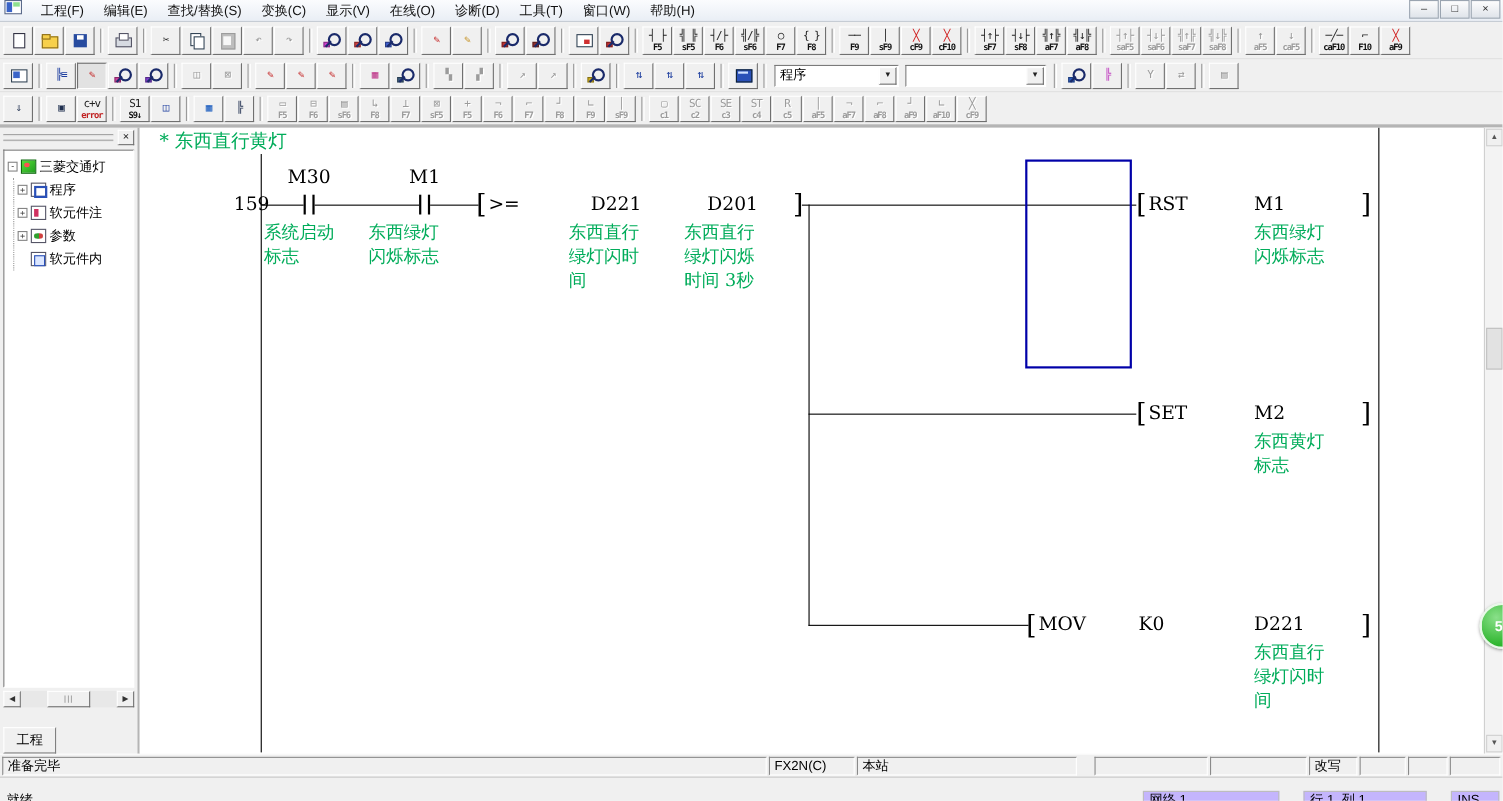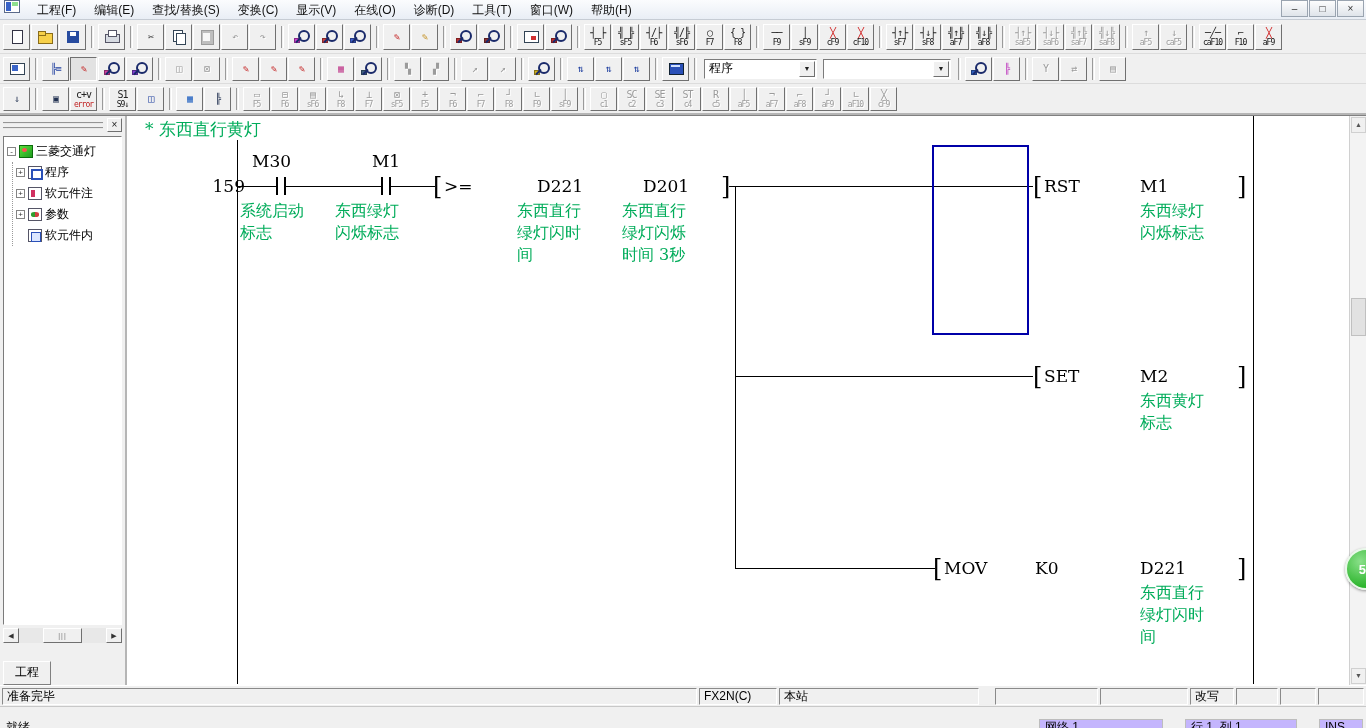--- a/index.html
+++ b/index.html
@@ -16,21 +16,21 @@
   .wbtns { display:flex; margin-right:2px; }
   .wbtn { width:27px; height:17px; border:1px solid #9aa4b0; background:linear-gradient(#fdfdfd,#dfe4ea); display:flex; align-items:center; justify-content:center; font-size:10px; color:#333; margin-left:1px; }
 
   
   .toolbar { display:flex; align-items:center; background:#f0f0f0; padding:2px 0 2px 3px; border-bottom:1px solid #dcdcdc; }
   #tb1 { height:34px; } #tb2 { height:30px; } #tb3 { height:31px; border-bottom:2px solid #b5b5b5; }
   .tbtn { width:27px; height:26px; margin-right:1px; background:#f0f0f0; border:1px solid; border-color:#ffffff #707070 #707070 #ffffff; display:flex; flex-direction:column; align-items:center; justify-content:center; overflow:hidden; flex:0 0 auto; }
   #tb2 .tbtn, #tb3 .tbtn { height:24px; }
   .tbtn.pressed { border-color:#707070 #ffffff #ffffff #707070; background:#e2e2e2; }
   .sym { font-family:"DejaVu Sans Mono","DejaVu Sans",monospace; font-size:10px; line-height:11px; white-space:nowrap; letter-spacing:-1px; color:#222; }
-  .sub { font-family:"DejaVu Sans Mono",monospace; font-size:8px; line-height:9px; color:#111; letter-spacing:-1px; }
+  .sub { font-family:"DejaVu Sans Mono",monospace; font-size:8px; line-height:9px; color:#111; letter-spacing:-1px;font-weight:bold; }
   .sub.err { color:#c02020; }
   .tbtn.disabled .sym, .tbtn.disabled .sub { color:#9b9b9b !important; text-shadow:1px 1px 0 #ffffff; }
   .tbtn.disabled .ic { filter:grayscale(1); opacity:.5; }
   .tsep { width:3px; height:22px; margin:0 4px; border-left:1px solid #9a9a9a; border-right:1px solid #ffffff; flex:0 0 auto; }
   .tdrop { height:20px; background:#fff; border:1px solid; border-color:#7b7b7b #ffffff #ffffff #7b7b7b; display:flex; align-items:center; margin:0 3px; flex:0 0 auto; }
   .tdrop-val { flex:1; padding:0 4px; font-size:12px; color:#000; white-space:nowrap; overflow:hidden; }
   .tdrop-btn { width:16px; height:16px; margin-right:1px; background:#f0f0f0; border:1px solid; border-color:#fff #707070 #707070 #fff; font-size:7px; display:flex; align-items:center; justify-content:center; color:#222; }
 
   
   .ic { position:relative; width:15px; height:15px; flex:0 0 auto; }
@@ -602,21 +602,21 @@
       <div class="hline" style="left:159px;top:70px;width:95px"></div>
       <div class="hline" style="left:264px;top:70px;width:44px"></div>
       <div class="hline" style="left:602px;top:70px;width:304px"></div>
 
       <div class="vline" style="left:608px;top:70px;height:383px"></div>
       <div class="hline" style="left:608px;top:260px;width:298px"></div>
       <div class="hline" style="left:608px;top:452px;width:200px"></div>
 
       <div class="cbar" style="left:149px"></div>
       <div class="cbar" style="left:157px"></div>
-      <div class="ltext" style="left:125px;top:36px;width:58px;">M30</div>
+      <div class="ltext" style="left:125px;top:36px;width:58px;text-align:center">M30</div>
       <div class="lcomment" style="left:113px;top:84px">系统启动
 标志</div>
 
       <div class="cbar" style="left:254px"></div>
       <div class="cbar" style="left:262px"></div>
       <div class="ltext" style="left:230px;top:36px;width:58px;text-align:center">M1</div>
       <div class="lcomment" style="left:208px;top:84px">东西绿灯
 闪烁标志</div>
 
       <div class="obr" style="left:306px;top:58px">[</div>

